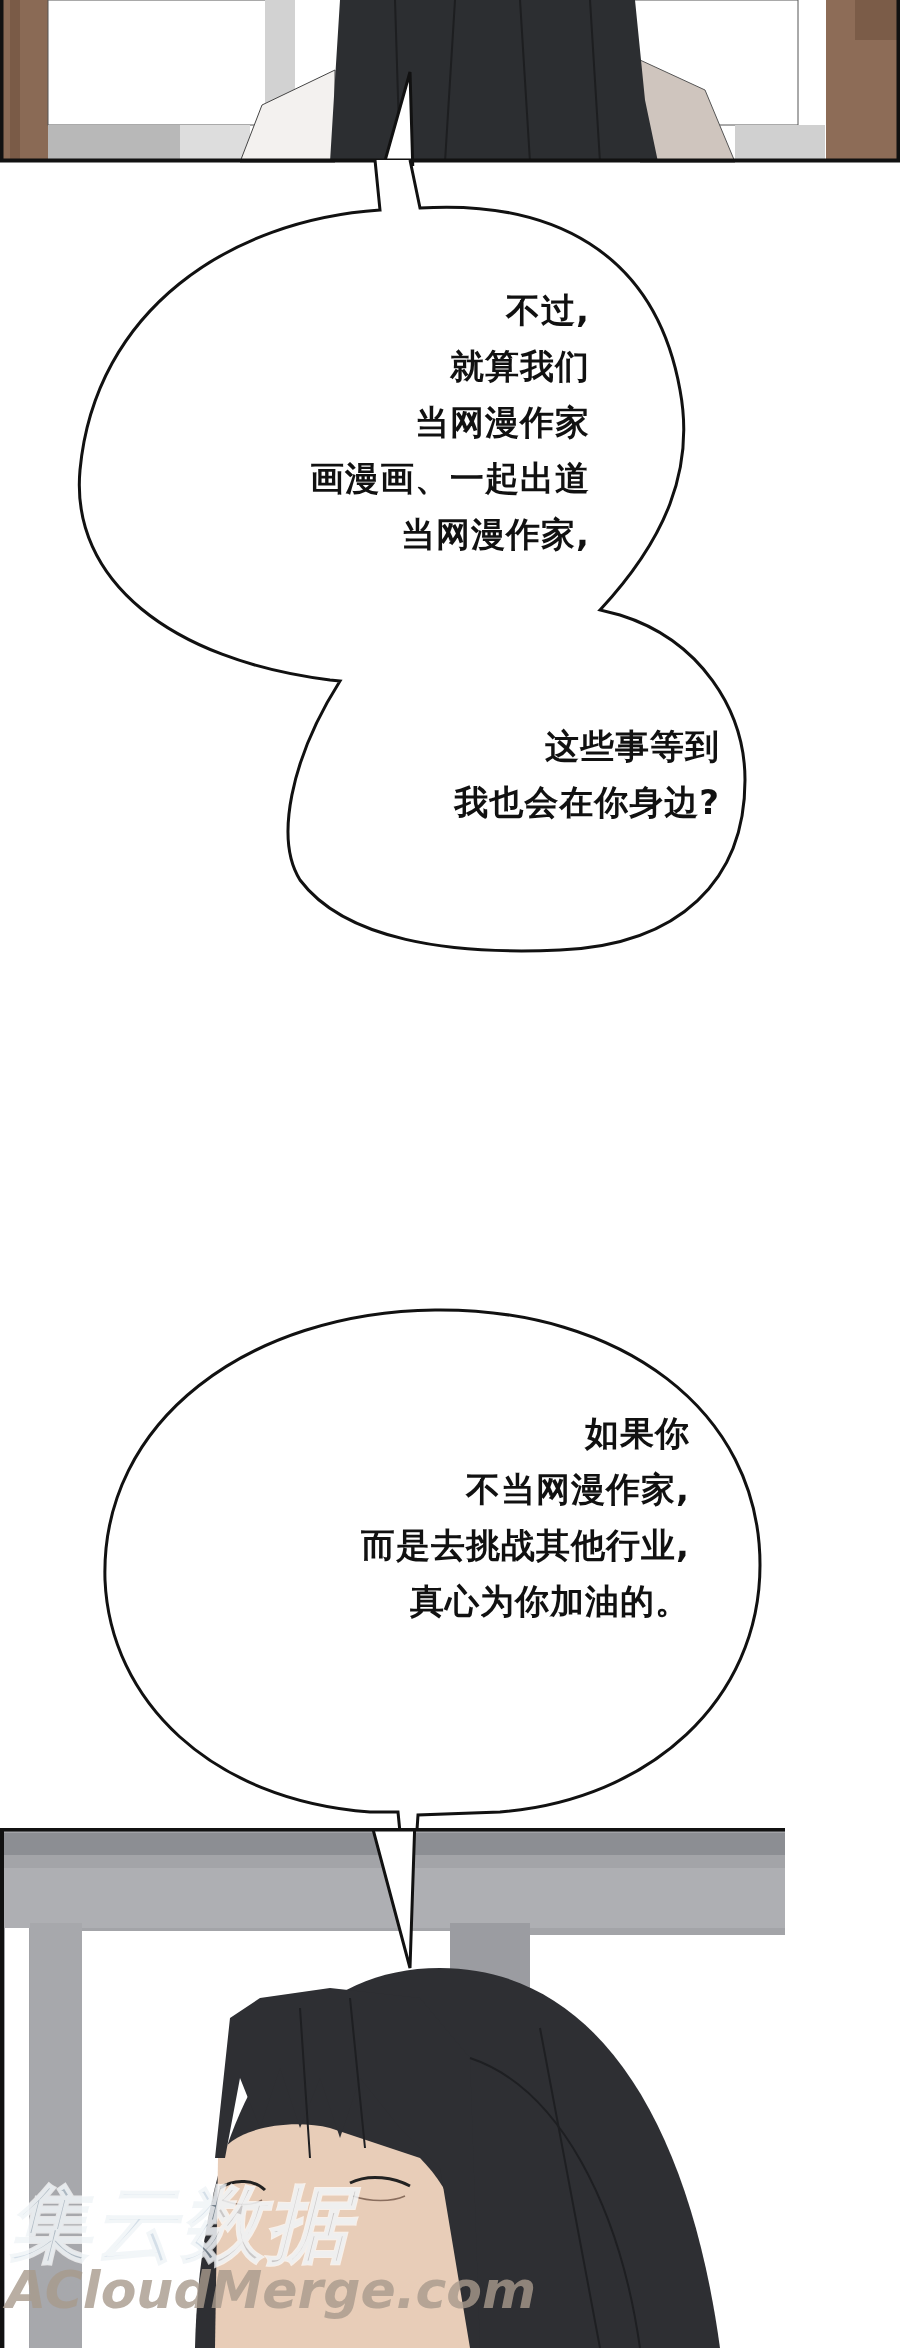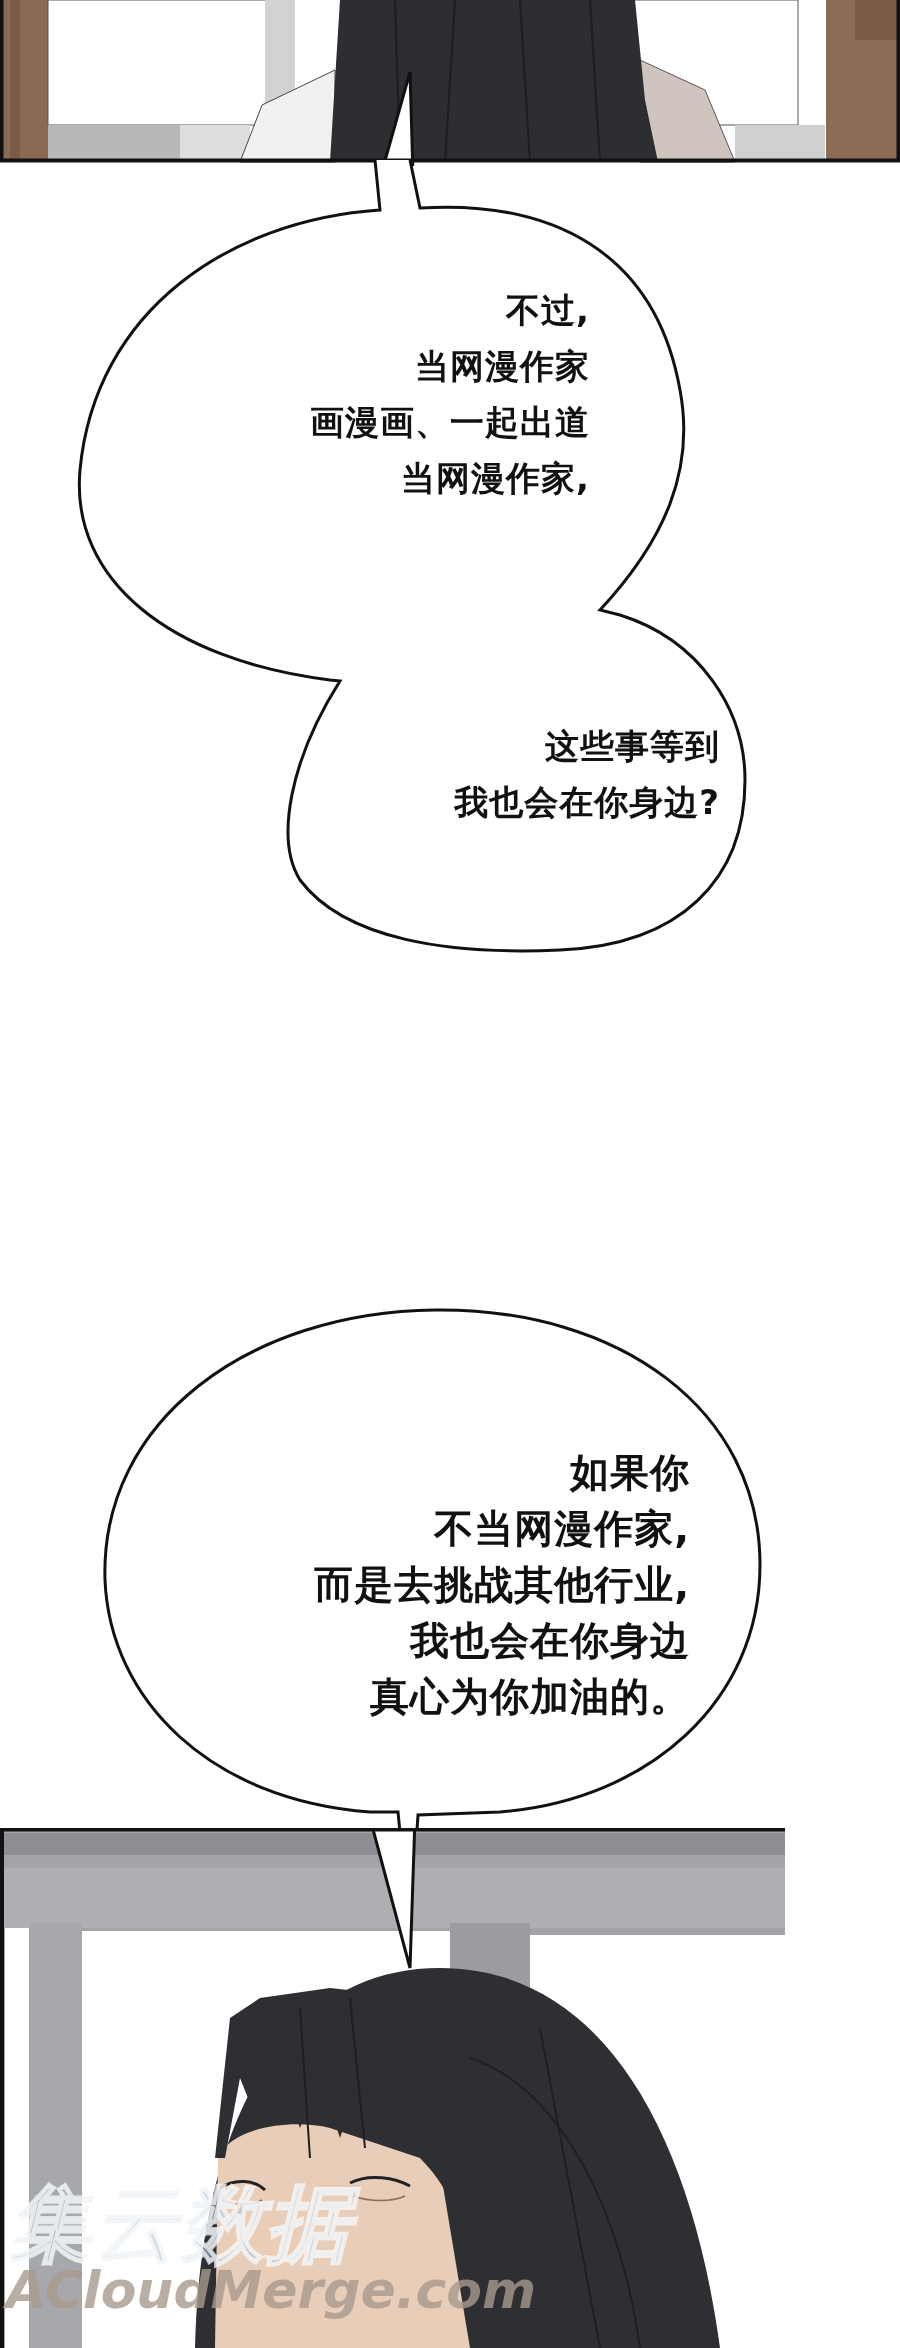--- a/index.html
+++ b/index.html
@@ -63,20 +63,21 @@
     L 600 610
     C 665 540 695 470 680 390
     C 655 250 550 200 420 208
     L 410 160
     " fill="#ffffff" stroke="#111111" stroke-width="3" stroke-linejoin="miter"></path>
   <rect x="382" y="160" width="26" height="52" fill="#ffffff"></rect>
 </svg>
 
 <div class="bubble-text" style="left:170px; top:282px; width:420px; font-size:34px;">
   <div>不过,</div>
+  <div>就算我们</div>
   <div>当网漫作家</div>
   <div>画漫画、一起出道</div>
   <div>当网漫作家,</div>
 </div>
 
 <div class="bubble-text" style="left:260px; top:718px; width:460px; font-size:34px;">
   <div>这些事等到</div>
   <div>我也会在你身边?</div>
 </div>
 
@@ -85,25 +86,24 @@
     M 370 1812
     C 210 1800 110 1700 105 1580
     C 100 1420 250 1312 435 1310
     C 620 1308 760 1410 760 1565
     C 760 1700 650 1800 500 1812
     L 418 1815
     L 410 1935
     L 398 1812 Z" fill="#ffffff" stroke="#111111" stroke-width="3"></path>
 </svg>
 
-<div class="bubble-text" style="left:170px; top:1405px; width:520px; font-size:39px;margin-top:40px;">
+<div class="bubble-text" style="left:170px; top:1405px; width:520px; font-size:34px;">
   <div>如果你</div>
   <div>不当网漫作家,</div>
   <div>而是去挑战其他行业,</div>
-  <div>我也会在你身边</div>
   <div>真心为你加油的。</div>
 </div>
 
 <div class="panel" style="left:0; top:1828px; width:785px; height:520px;">
   <svg class="layer" width="900" height="520" viewBox="0 0 900 520">
     <rect x="0" y="0" width="900" height="520" fill="#a3a4a8"></rect>
     <rect x="0" y="5" width="900" height="22" fill="#8c8e93"></rect>
     <rect x="0" y="40" width="900" height="60" fill="#aeafb3"></rect>
 
     <rect x="5" y="100" width="24" height="420" fill="#ffffff"></rect>

